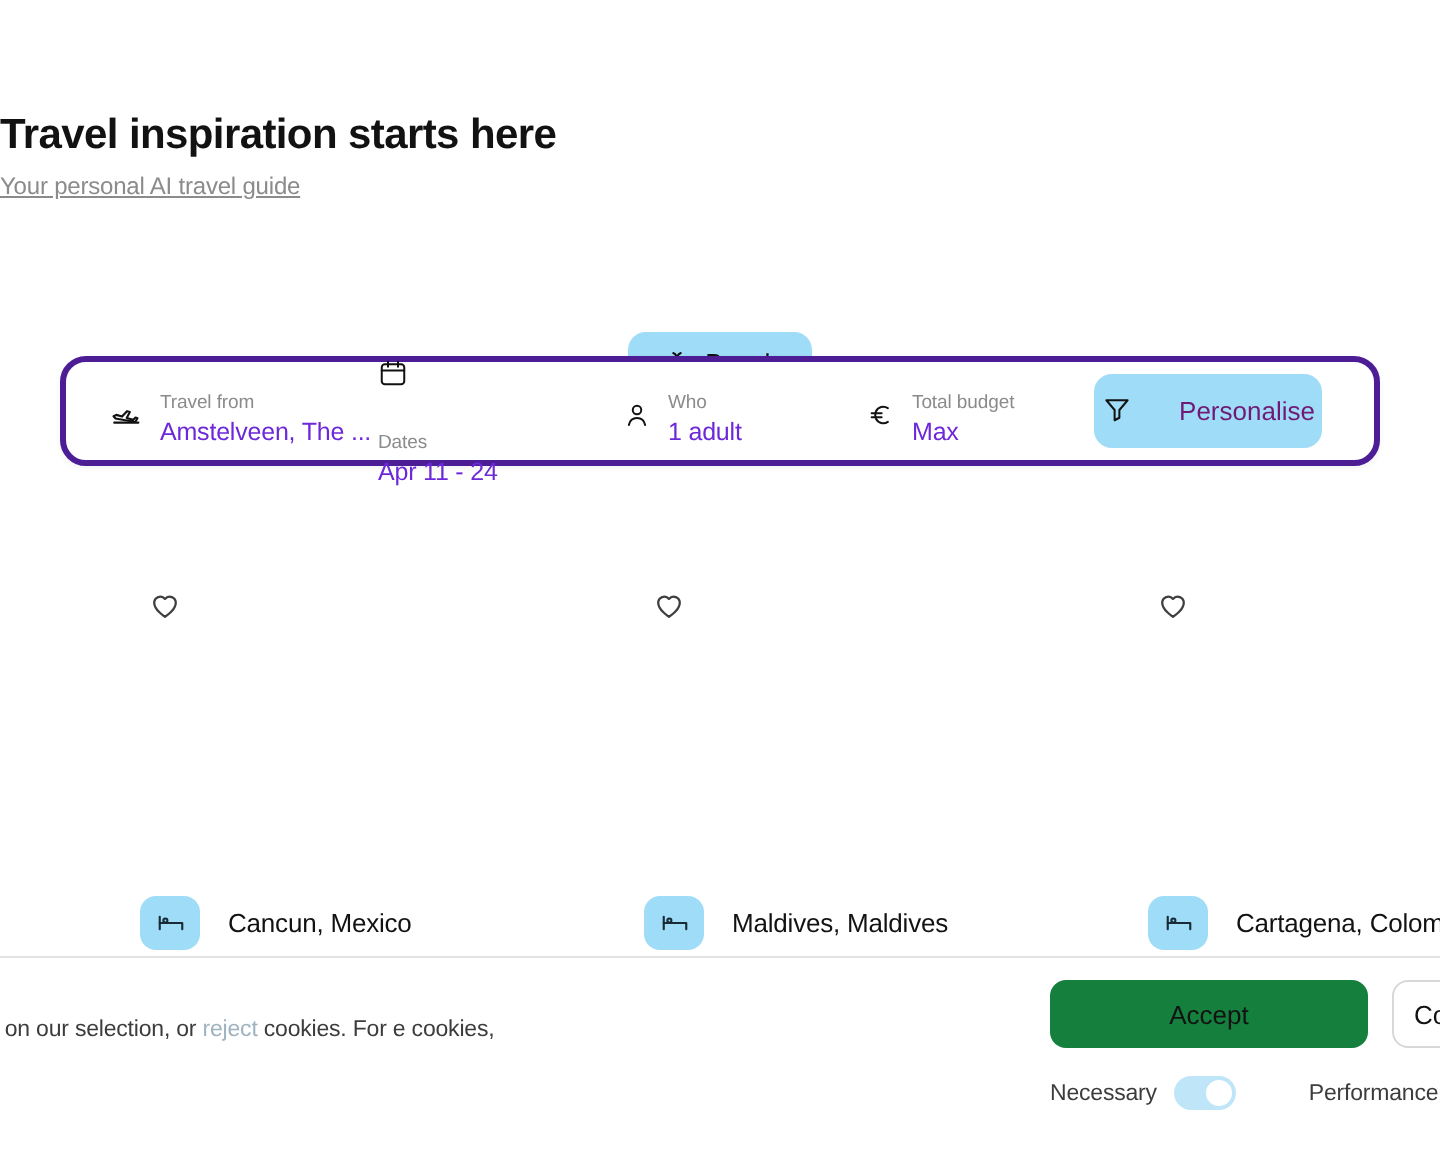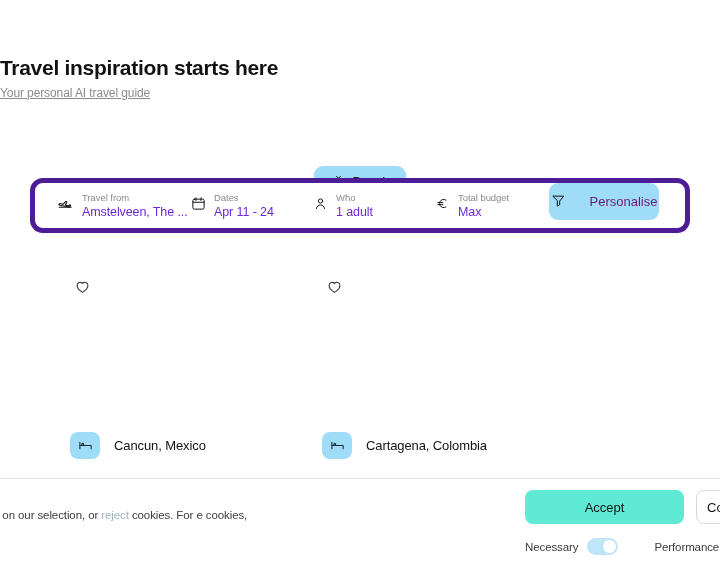--- a/index.html
+++ b/index.html
@@ -55,24 +55,25 @@
   .tab svg { display: block; }
 
   
   .searchbar {
     position: absolute;
     left: 30px;
     top: 178px;
     width: 660px;
     height: 55px;
     background: #ffffff;
-    border: 5px solid #4c1d95;
+    border: 3px solid #4c1d95;
     border-radius: 13px;
     box-shadow: 0 1px 3px rgba(0,0,0,0.06);
     display: flex;
+    align-items: center;
     padding: 0 26px 0 0;
   }
   .sf {
     display: flex;
     align-items: flex-start;
     gap: 8px;
     padding-left: 22px;
     flex: 0 0 auto;
   }
   .sf-ico { margin-top: 13px; flex: 0 0 auto; color:#121212; }
@@ -84,21 +85,21 @@
     letter-spacing: -0.05px;
   }
   .sf-value {
     font-size: 12.5px;
     color: #6d28d9;
     line-height: 17px;
     white-space: nowrap;
     letter-spacing: -0.1px;
   }
   .sf-from { width: 152px; }
-  .sf-dates { width: 122px; padding-left: 4px; }
+  .sf-dates { width: 122px; padding-left: 4px; flex-direction: column; }
   .sf-who { width: 122px; padding-left: 4px; }
   .sf-budget { width: 118px; padding-left: 4px; }
   .personalise {
     margin-left: auto;
     display: flex;
     align-items: center;
     justify-content: center;
     gap: 24px;
     width: 131px;
     height: 37px;
@@ -109,21 +110,21 @@
     border: none;
     cursor: pointer;
     font-family: inherit;
     white-space: nowrap;
   }
 
   
   .cards {
     position: absolute;
     left: 30px;
-    top: 246px;
+    top: 262px;
     width: 690px;
     display: flex;
     gap: 22px;
   }
   .card {
     width: 230px;
     flex: 0 0 230px;
     position: relative;
   }
   .card-media {
@@ -183,21 +184,21 @@
     color: #3c3c3c;
     letter-spacing: -0.1px;
   }
   .cookie-link { color: #9fb3c0; cursor: pointer; }
   .accept-btn {
     position: absolute;
     left: 525px;
     top: 490px;
     width: 159px;
     height: 34px;
-    background: #5eead4;
+    background: #15803d;
     border: none;
     border-radius: 8px;
     font-size: 13px;
     color: #121212;
     cursor: pointer;
     font-family: inherit;
   }
   .settings-btn {
     position: absolute;
     left: 696px;
@@ -355,37 +356,56 @@
         <svg width="15" height="15" viewBox="0 0 24 24" fill="none" stroke="#1a2b38" stroke-width="1.7" stroke-linecap="round" stroke-linejoin="round">
           <path d="M3 17V7"></path>
             <path d="M3 12h18v5"></path>
             <circle cx="7.5" cy="10" r="1.6"></circle>
         </svg>
       </span>
       <span class="card-name">Cancun, Mexico</span>
     </div>
   </div>
 
-
   <div class="card">
     <div class="card-media">
       <span class="heart">
         <svg width="17" height="17" viewBox="0 0 24 24" fill="none" stroke="#3f3f3f" stroke-width="1.6" stroke-linecap="round" stroke-linejoin="round">
           <path d="M12 20.3s-7.6-4.7-7.6-9.7A4.3 4.3 0 0 1 12 7.7a4.3 4.3 0 0 1 7.6 2.9c0 5-7.6 9.7-7.6 9.7z"></path>
         </svg>
       </span>
     </div>
     <div class="card-foot">
       <span class="card-badge">
         <svg width="15" height="15" viewBox="0 0 24 24" fill="none" stroke="#1a2b38" stroke-width="1.7" stroke-linecap="round" stroke-linejoin="round">
           <path d="M3 17V7"></path>
             <path d="M3 12h18v5"></path>
             <circle cx="7.5" cy="10" r="1.6"></circle>
         </svg>
       </span>
+      <span class="card-name">Maldives, Maldives</span>
+    </div>
+  </div>
+
+  <div class="card">
+    <div class="card-media">
+      <span class="heart">
+        <svg width="17" height="17" viewBox="0 0 24 24" fill="none" stroke="#3f3f3f" stroke-width="1.6" stroke-linecap="round" stroke-linejoin="round">
+          <path d="M12 20.3s-7.6-4.7-7.6-9.7A4.3 4.3 0 0 1 12 7.7a4.3 4.3 0 0 1 7.6 2.9c0 5-7.6 9.7-7.6 9.7z"></path>
+        </svg>
+      </span>
+    </div>
+    <div class="card-foot">
+      <span class="card-badge">
+        <svg width="15" height="15" viewBox="0 0 24 24" fill="none" stroke="#1a2b38" stroke-width="1.7" stroke-linecap="round" stroke-linejoin="round">
+          <path d="M3 17V7"></path>
+            <path d="M3 12h18v5"></path>
+            <circle cx="7.5" cy="10" r="1.6"></circle>
+        </svg>
+      </span>
       <span class="card-name">Cartagena, Colombia</span>
     </div>
   </div>
 
 </div>
 
 <div class="cookie">
   <div class="cookie-text">
     <span>get the best experience on our  selection, or </span><span class="cookie-link">reject</span><span> cookies. For e cookies, please see our</span>
   </div>

